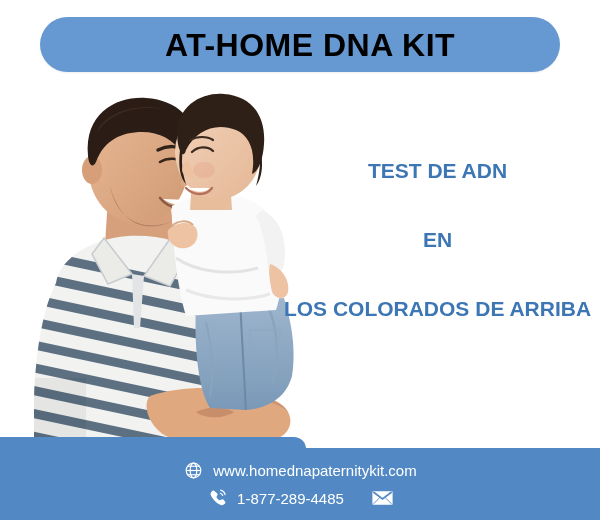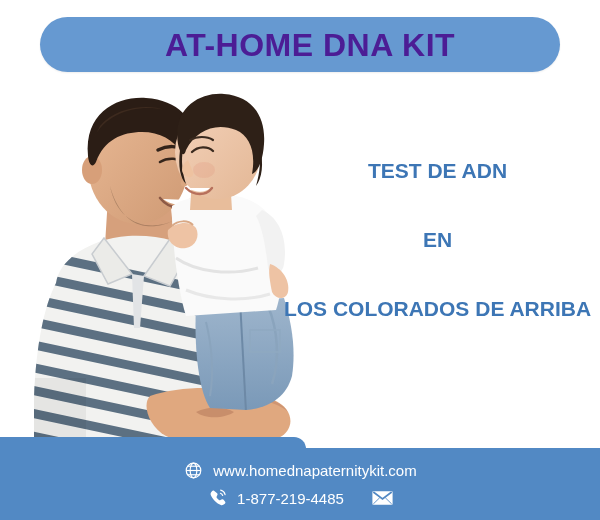--- a/index.html
+++ b/index.html
@@ -27,21 +27,21 @@
     height: 55px;
     background: #6699d1;
     border-radius: 28px;
     display: flex;
     align-items: center;
     justify-content: center;
     box-shadow: 0 1px 2px rgba(0,0,0,0.07);
     z-index: 5;
   }
   #title-text {
-    color: #4c1d95;
+    color: #000000;
     font-size: 32px;
     font-weight: bold;
     letter-spacing: 0.5px;
     line-height: 1;
     white-space: nowrap;
     font-family: "Liberation Sans", sans-serif;
     margin-left: 20px;
   }
 
   
@@ -329,21 +329,21 @@
             <svg width="20" height="20" viewBox="0 0 24 24">
               <path fill="#ffffff" d="M7.2 3.2c-.7-.5-1.7-.3-2.2.4L3.6 5.5c-.6.8-.7 1.9-.3 2.9
                        1 2.5 2.7 5 4.9 7.2 2.2 2.2 4.7 3.9 7.2 4.9 1 .4 2.1.3 2.9-.3l1.9-1.4
                        c.7-.5.9-1.5.4-2.2l-1.9-2.6c-.4-.6-1.2-.8-1.9-.5l-2.4 1.1
                        c-.4.2-.9.1-1.2-.2-1-.8-1.9-1.7-2.7-2.7-.3-.3-.4-.8-.2-1.2l1.1-2.4
                        c.3-.7.1-1.5-.5-1.9L7.2 3.2z"></path>
               <path fill="none" stroke="#ffffff" stroke-width="1.4" stroke-linecap="round" d="M15.2 2.6c2.6.6 4.7 2.7 5.3 5.3"></path>
               <path fill="none" stroke="#ffffff" stroke-width="1.4" stroke-linecap="round" d="M14.9 6.3c1.3.4 2.3 1.4 2.7 2.7"></path>
             </svg>
           </span>
-          <span class="contact-text">1-877-219-4485</span>
+          <span class="contact-text">1-877-289-4485</span>
         </div>
 
         <div class="contact-item">
           <span class="icon-box">
             <svg width="21" height="16" viewBox="0 0 26 18">
               <rect x="0.5" y="0.5" width="25" height="17" rx="1" fill="#ffffff"></rect>
               <path d="M1.6 1.6 L13 10.2 L24.4 1.6" fill="none" stroke="#5289c4" stroke-width="2.1"></path>
               <path d="M1.6 16.4 L9.6 8.6 M24.4 16.4 L16.4 8.6" fill="none" stroke="#5289c4" stroke-width="1.1"></path>
             </svg>
           </span>

